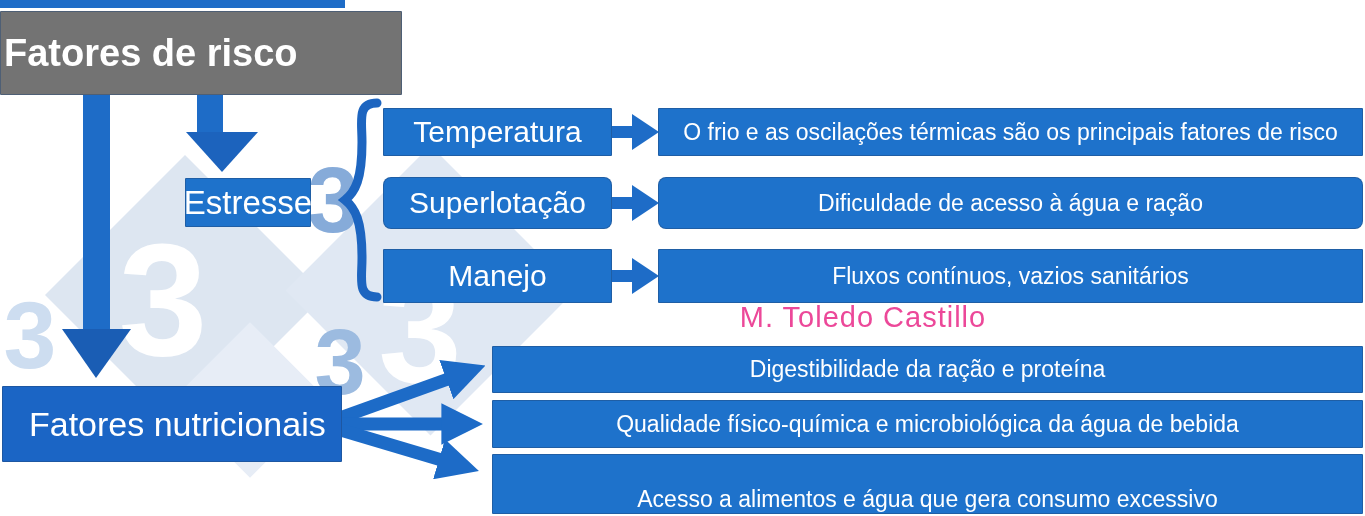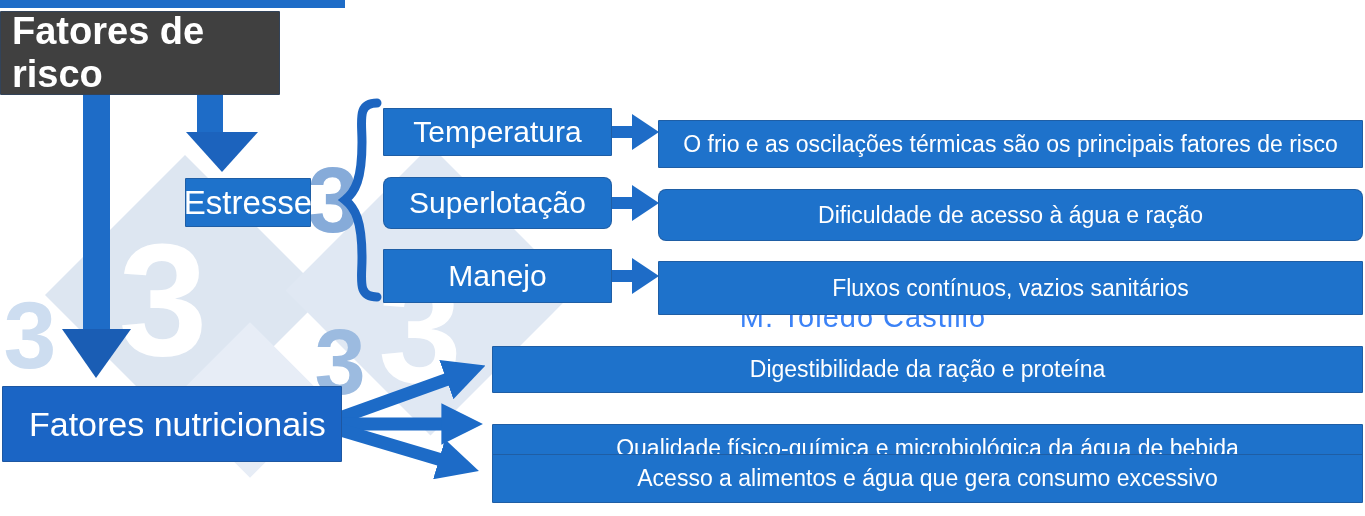--- a/index.html
+++ b/index.html
@@ -6,43 +6,43 @@
   .canvas{
     position:relative;width:1365px;height:516px;background:#ffffff;overflow:hidden;
     font-family:"Liberation Sans","DejaVu Sans",sans-serif;
   }
   .layer{position:absolute;inset:0;}
   
   .wm-diamond{position:absolute;transform:rotate(45deg);}
   .wm-digit{position:absolute;transform:translate(-50%,-50%);font-weight:700;line-height:1;}
   .wm-credit{
     position:absolute;left:863px;top:317px;transform:translate(-50%,-50%);
-    font-size:29px;color:#3b82f6;letter-spacing:1px;white-space:nowrap;
+    font-size:29px;color:#ec4899;letter-spacing:1px;white-space:nowrap;
   }
   
   .bluebox{
     position:absolute;box-sizing:border-box;color:#ffffff;
     background:#1e72cb;border:1px solid rgba(33,70,120,.45);border-radius:1px;
     display:flex;align-items:center;
   }
-  .root-box{left:0;top:11px;width:280px;height:84px;background:#404040;
-    font-size:38px;font-weight:700;padding-left:11px;}
+  .root-box{left:0;top:11px;width:402px;height:84px;background:#737373;
+    font-size:38px;font-weight:700;padding-left:3px;}
   .top-accent{position:absolute;left:0;top:0;width:345px;height:8px;background:#1e6cc7;}
   .estresse-box{left:185px;top:178px;width:126px;height:49px;justify-content:center;font-size:33px;}
   .stress-label{left:383px;width:229px;justify-content:center;font-size:30px;}
-  .stress-desc{left:658px;width:705px;justify-content:center;font-size:23px;text-align:center;margin-top:12px;}
+  .stress-desc{left:658px;width:705px;justify-content:center;font-size:23px;text-align:center;}
   .row-0{top:108px;height:48px;}
   .row-1{top:177px;height:52px;border-radius:8px;}
   .row-2{top:249px;height:54px;}
   .nutrition-box{left:2px;top:386px;width:340px;height:76px;background:#1b65c5;
     font-size:34px;padding-left:26px;}
   .nut-bar{left:492px;width:871px;justify-content:center;font-size:23px;text-align:center;}
   .nut-0{top:346px;height:47px;}
-  .nut-1{top:424px;height:48px;}
-  .nut-2{top:454px;height:49px;}
+  .nut-1{top:400px;height:48px;}
+  .nut-2{top:454px;height:60px;align-items:flex-end;}
   svg{display:block;}
 </style>
 </head>
 <body>
 
 <div class="canvas">
 
   <div class="layer" style="z-index:0;">
     <div class="wm-diamond" style="left:86px;top:196px;width:198px;height:198px;background:#dde6f1;"></div>
     <div class="wm-diamond" style="left:328px;top:188px;width:205px;height:205px;background:#e0e8f3;"></div>

